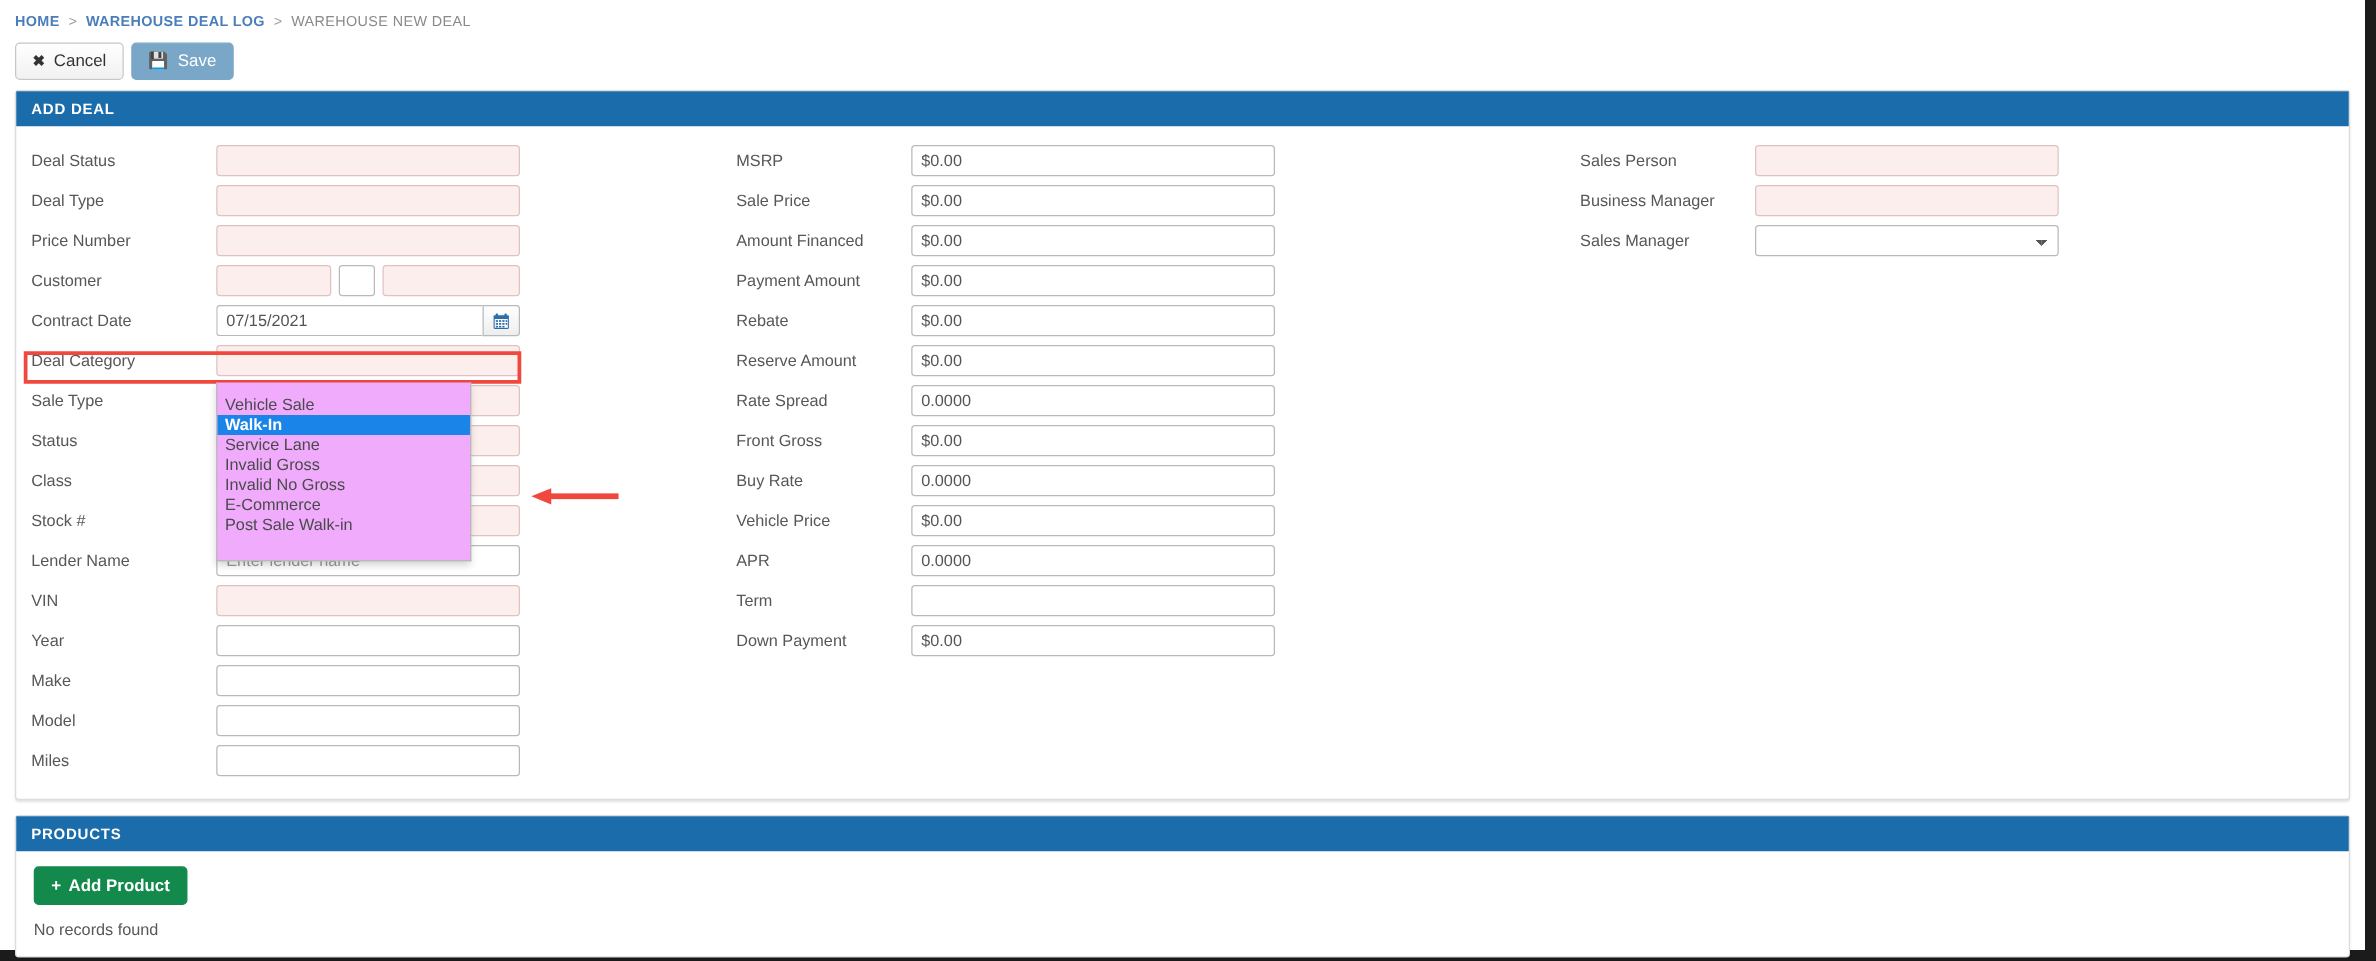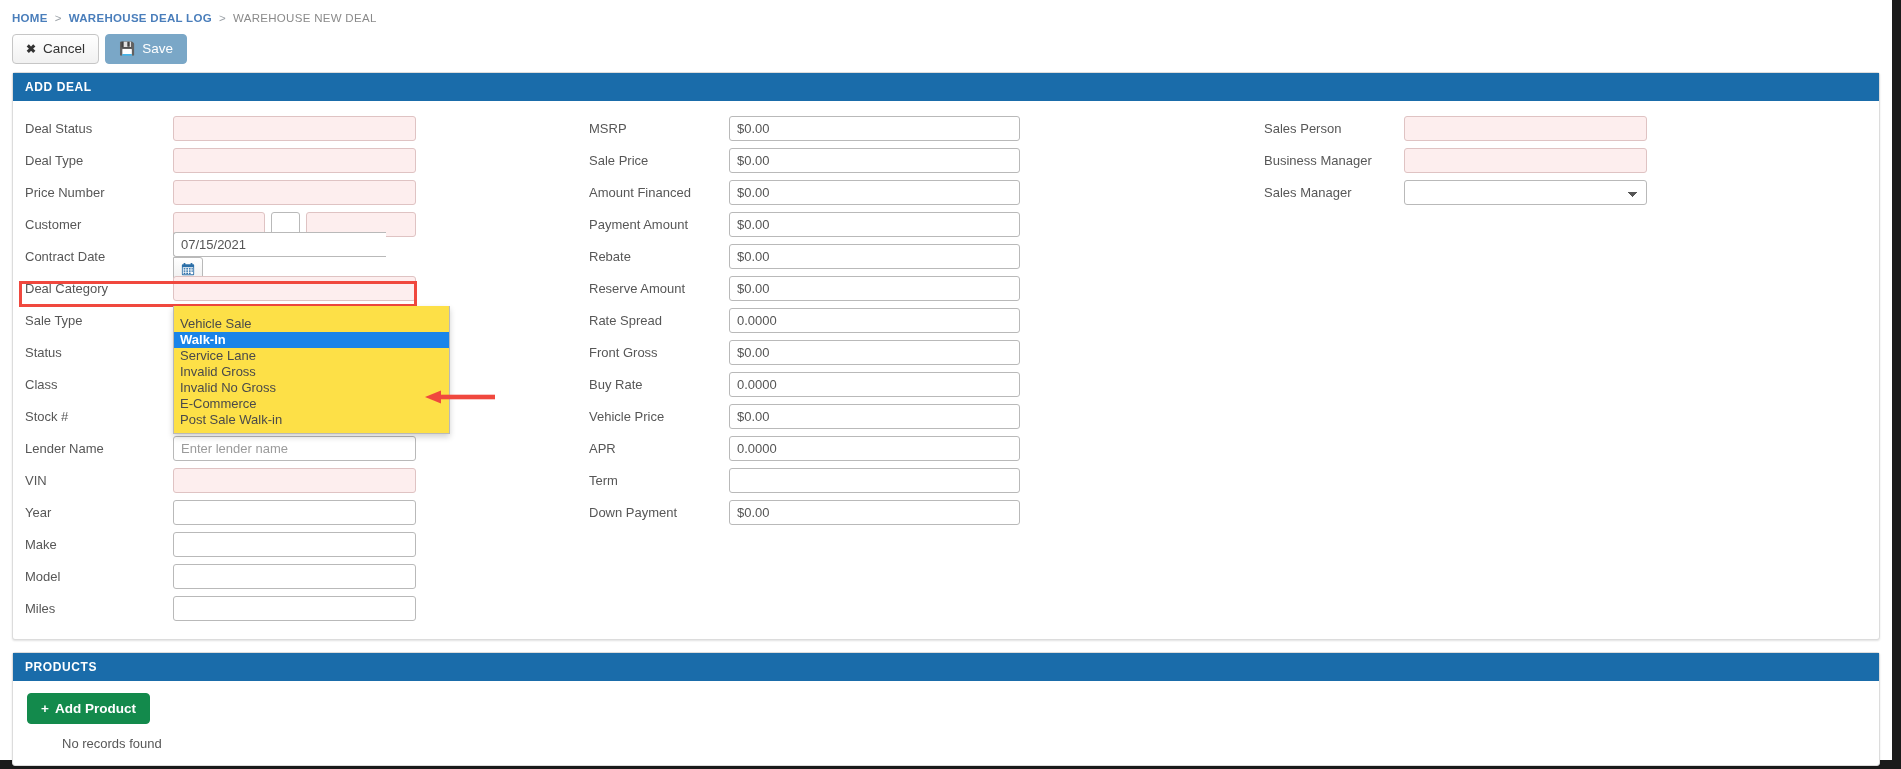--- a/index.html
+++ b/index.html
@@ -131,21 +131,21 @@
   .w-mid  { width: 291px; }
   .w-right{ width: 243px; }
 
   
   .cust { display: flex; gap: 6px; }
   .cust .c1 { width: 92px; }
   .cust .c2 { width: 29px; }
   .cust .c3 { width: 110px; }
 
   
-  .datewrap { display: flex; flex-direction: column; }
+  .datewrap { display: flex; }
   .datewrap input {
     width: 213px;
     border-top-right-radius: 0; border-bottom-right-radius: 0;
     border-right: none;
   }
   .calbtn {
     width: 30px; height: 25px;
     border: 1px solid #b9b9b9;
     border-top-right-radius: 3px; border-bottom-right-radius: 3px;
     background: linear-gradient(#ffffff,#eeeeee);
@@ -159,26 +159,26 @@
     position: absolute;
     left: 6px; top: 168px;
     width: 398px; height: 26px;
     border: 3px solid #f0483e;
     pointer-events: none;
     z-index: 40;
   }
   .dd {
     position: absolute;
     left: 160px; top: 193px;
-    width: 277px;
-    background: #fde047;
+    width: 204px;
+    background: #f0abfc;
     border: 1px solid #b9b9b9;
     border-top: none;
     z-index: 45;
-    padding: 10px 0 5px 0;
+    padding: 10px 0 20px 0;
     box-shadow: 0 3px 6px rgba(0,0,0,.18);
   }
   .dd-item {
     font-size: 13px;
     color: #4a4a4a;
     padding: 1px 0 1px 6px;
     line-height: 14px;
     cursor: pointer;
     white-space: nowrap;
   }
@@ -204,21 +204,20 @@
     font-weight: 700;
     padding: 8px 13px;
     border-radius: 4px;
     display: inline-flex; align-items: center; gap: 6px;
     cursor: pointer; line-height: 1;
   }
   .no-rec {
     margin-top: 12px;
     font-size: 13px;
     color: #575757;
-    margin-left: 35px;
   }
 </style>
 </head>
 <body>
 
 <div class="page">
 
   <div class="breadcrumb">
     <a class="crumb-link" href="#">HOME</a>
     <span class="crumb-sep">&gt;</span>

